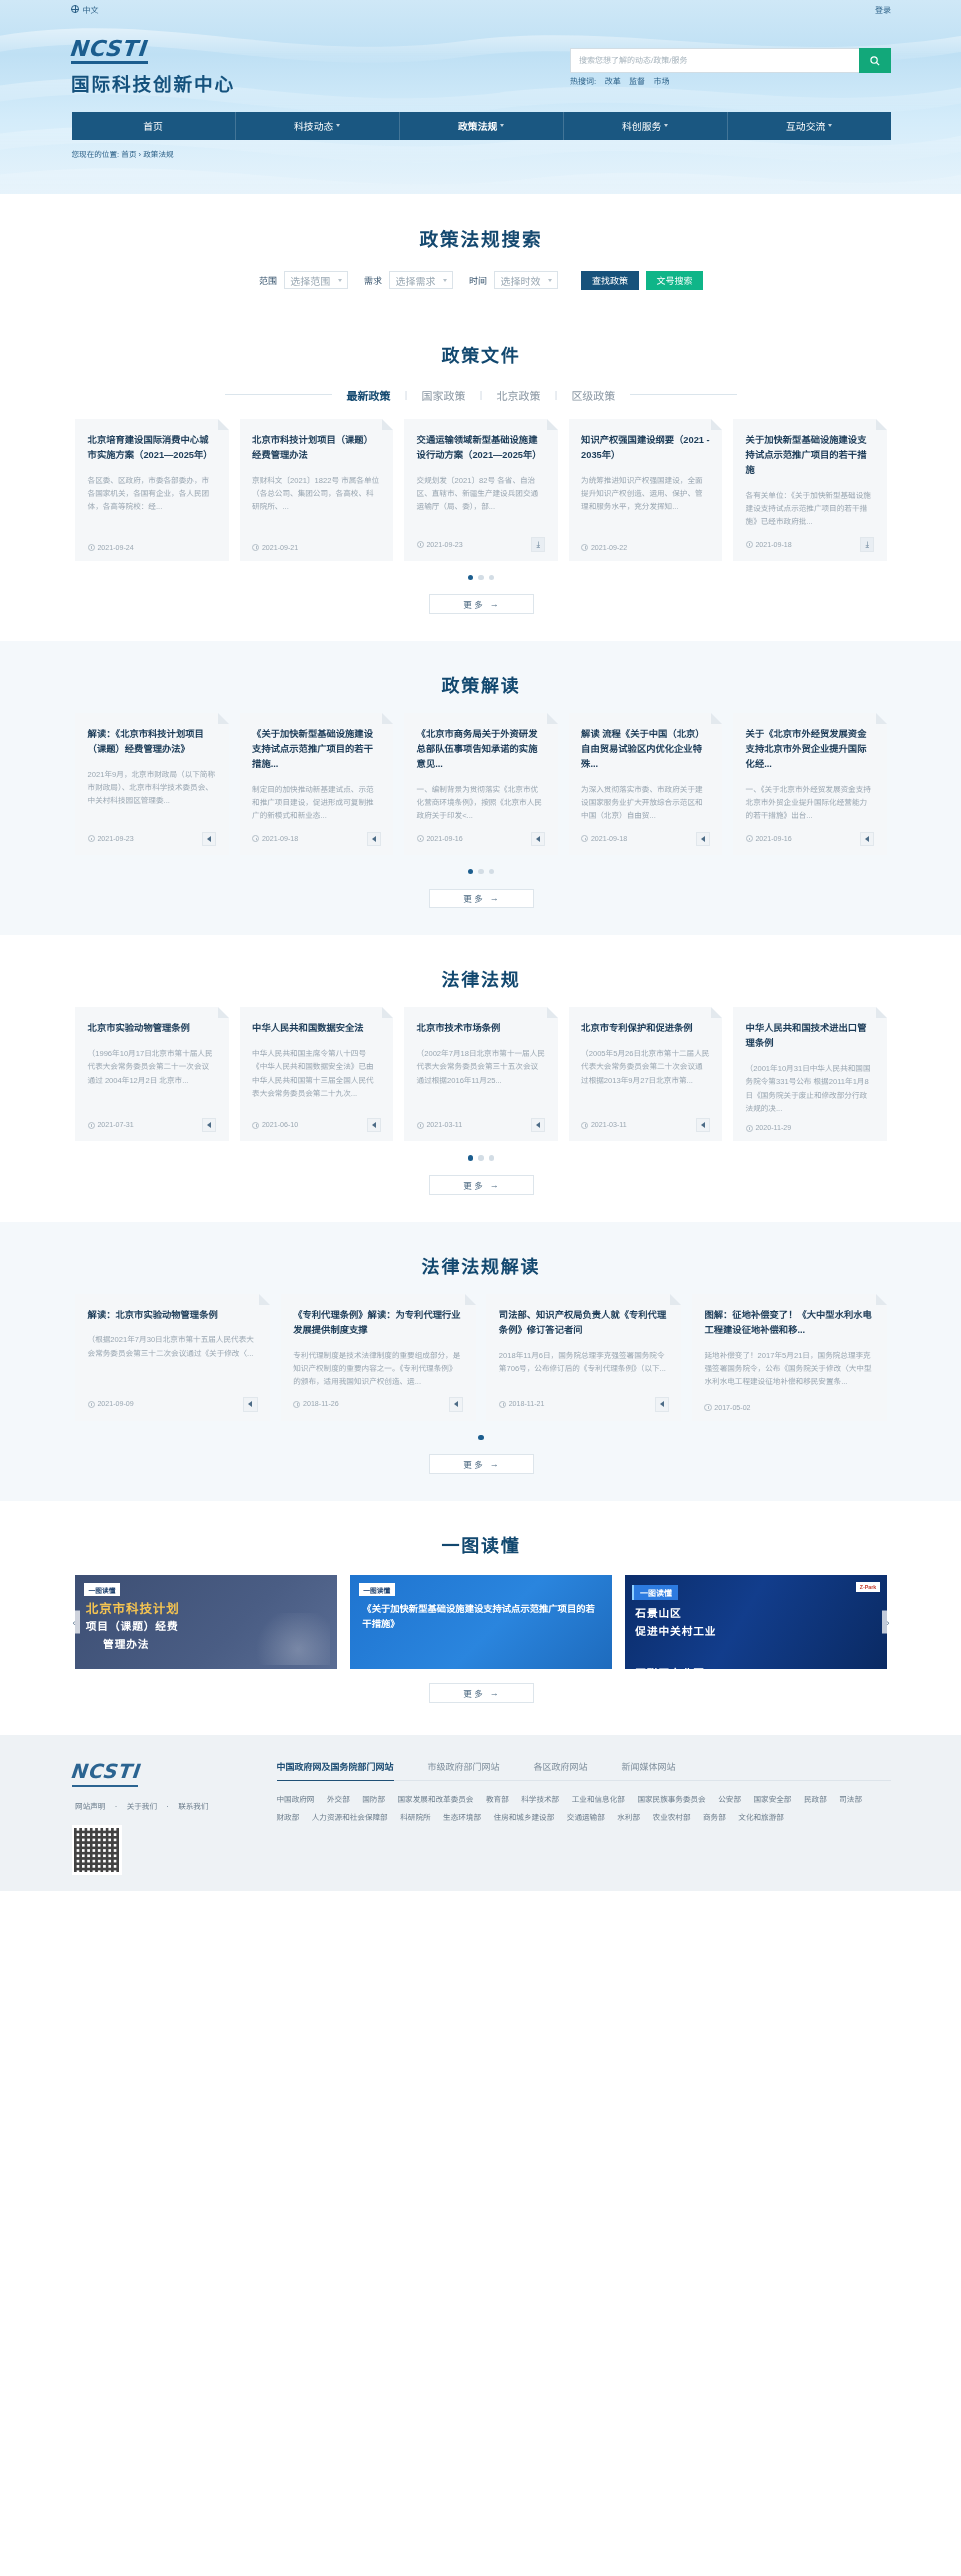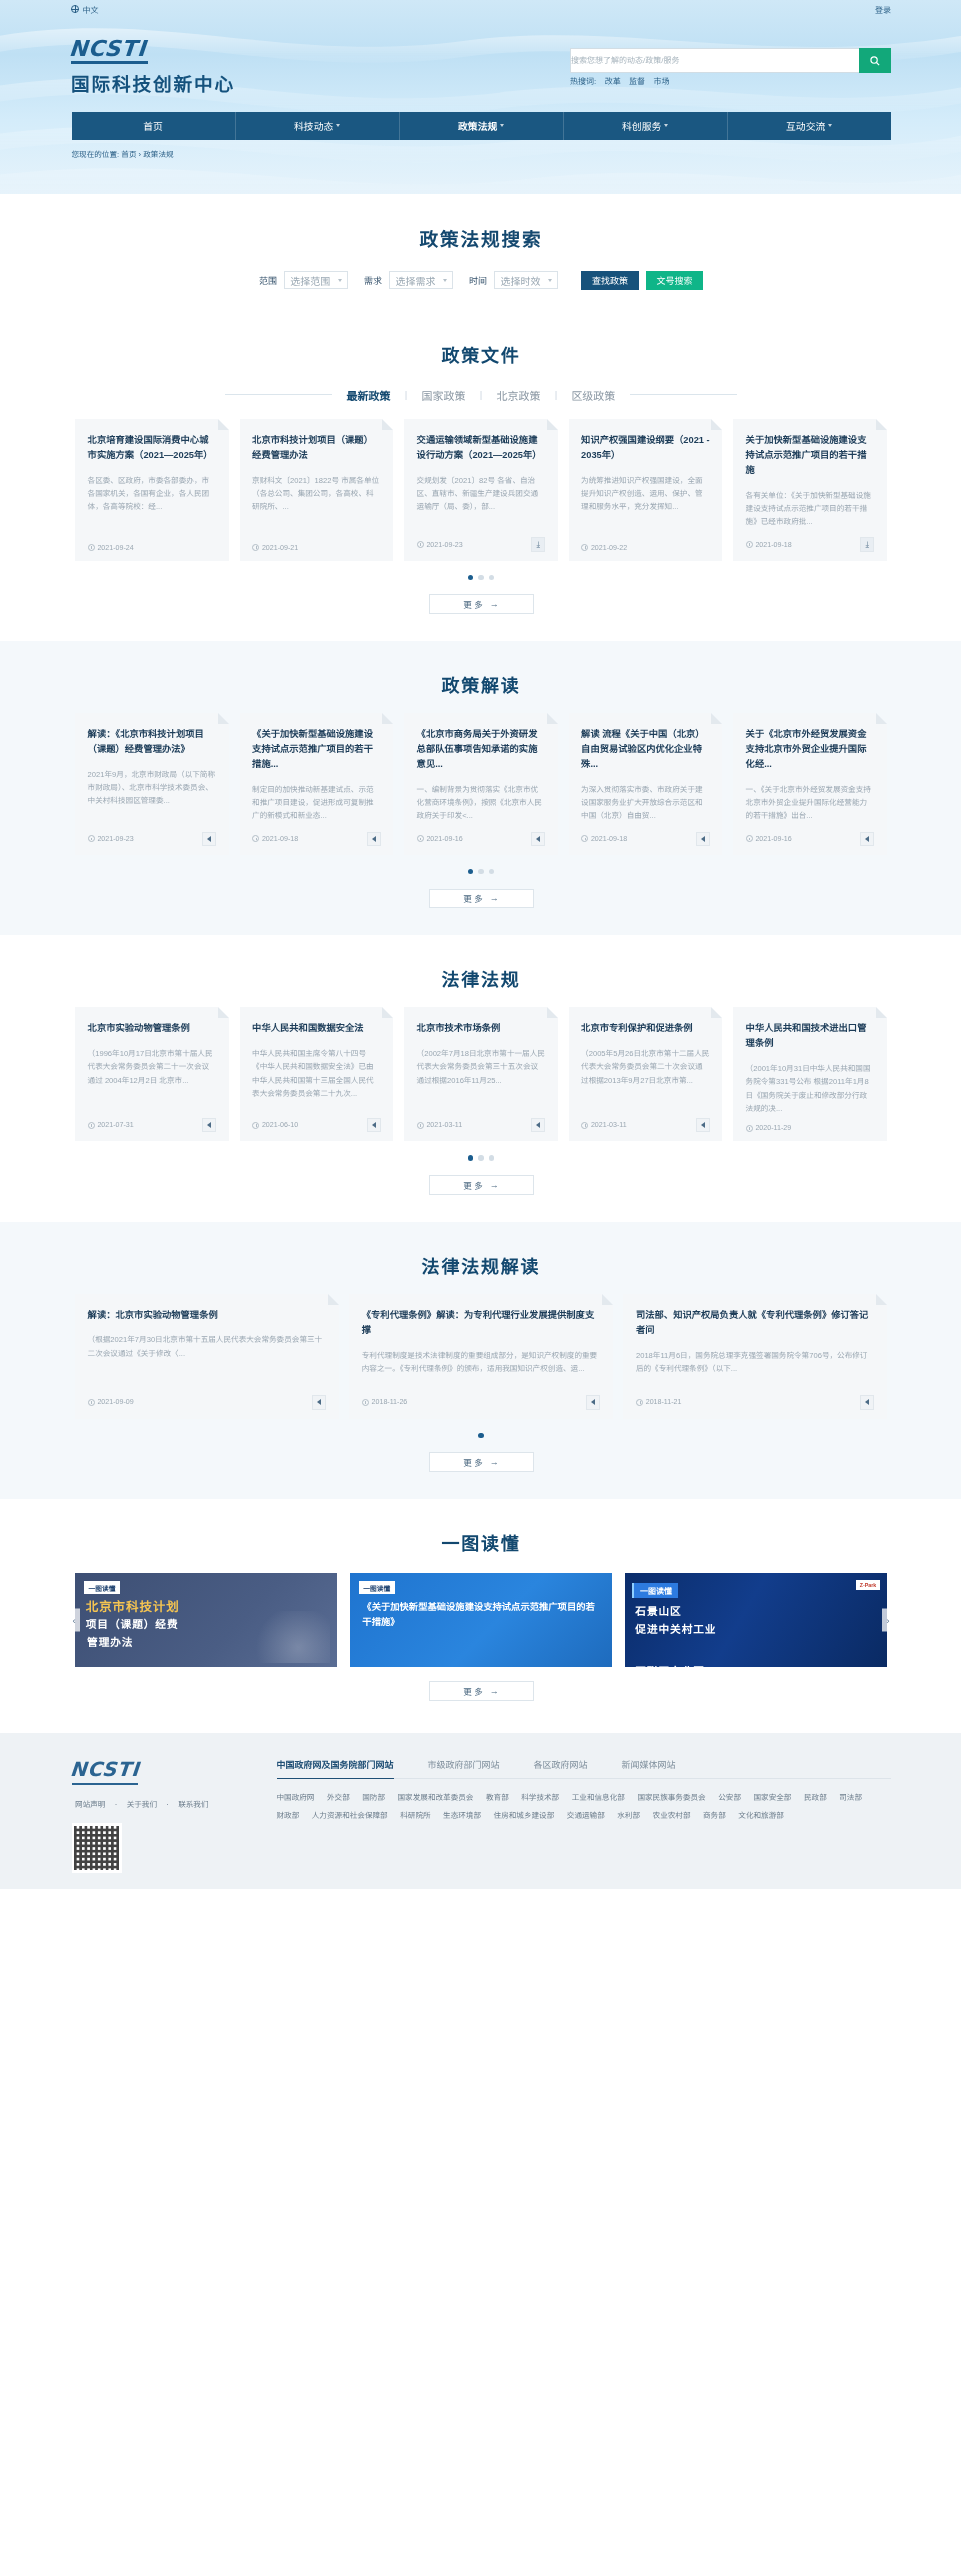--- a/index.html
+++ b/index.html
@@ -44,21 +44,21 @@
     letter-spacing: 0.9px; color: #1b5d8e; line-height: 1;
     transform: skewX(-8deg);
   }
   .logo-mark-underline { width: 77px; height: 2.7px; background:#1b5d8e; margin: 1.8px 0 4.5px; }
   .brand-name { font-size: 18.7px; font-weight: 700; color: #15527d; letter-spacing: 1.8px; }
 
   .search-area { width: 321px; padding-top: 10.7px; }
   .search-box { display: flex; height: 25px; }
   .search-box input {
     flex: 1; border: 0.9px solid #d2dde4; border-right: none; background: #fff;
-    padding: 0 0; font-size: 8px; color: #333; outline: none;
+    padding: 0 8px; font-size: 8px; color: #333; outline: none;
     font-family: "Liberation Sans", sans-serif;
   }
   .search-box input::placeholder { color: #a7b4bd; }
   .search-btn {
     width: 32px; background: #12a87a; border: none; cursor: pointer;
     display:flex; align-items:center; justify-content:center;
   }
   .hot { margin-top: 2px; font-size: 8px; color: #2a5f86; }
   .hot span { margin-right: 6.2px; }
   .hot .kw { cursor: pointer; }
@@ -153,21 +153,21 @@
   
   .banners { display:flex; gap: 12.5px; margin-top: 18px; padding: 0 3.6px; }
   .banner { flex:1; height: 94px; position:relative; overflow:hidden; cursor:pointer; }
   .banner-tag {
     position:absolute; left:9px; top:8px; background:#fff; color:#1b3f6d;
     font-size: 6.7px; padding: 1.8px 4.5px; font-weight:700; z-index:2;
   }
   .b1 { background: linear-gradient(135deg,#3d4f74 0%,#4a5d84 60%,#5a6d94 100%); }
   .b1 .t1 { position:absolute; left:10.7px; top:23px; font-size:12.5px; font-weight:700; color:#f5c451; letter-spacing:0.9px; }
   .b1 .t2 { position:absolute; left:10.7px; top:43px; font-size:10.7px; font-weight:700; color:#fff; letter-spacing:0.9px; }
-  .b1 .t3 { position:absolute; left:12px; top:61px; font-size:10.7px; font-weight:700; color:#fff; letter-spacing:0.9px; }
+  .b1 .t3 { position:absolute; left:28px; top:61px; font-size:10.7px; font-weight:700; color:#fff; letter-spacing:0.9px; }
   .b1-fig { position:absolute; right:7.1px; bottom:3.6px; width:80px; height:52px;
             background: radial-gradient(circle at 60% 70%, rgba(255,255,255,.22), transparent 70%); }
   .b2 { background: linear-gradient(135deg,#1f74cf 0%,#2a85de 55%,#1e6bbd 100%); }
   .b2 .t1 { position:absolute; left:12.5px; top:27px; right:10.7px; font-size:9.3px; font-weight:700; color:#fff; line-height:1.6; }
   .b3 { background: linear-gradient(120deg,#0b2d6b 0%,#123d8c 45%,#0a2a63 100%); }
   .b3 .tagbar { position:absolute; left:7.1px; top:10.7px; background:#2d7be0; color:#fff;
                 font-size:8px; font-weight:700; padding:1.8px 6.2px; border-left:2.7px solid #8fd0ff; z-index:2; }
   .b3 .t1 { position:absolute; left:10.7px; top:30px; font-size:10.7px; font-weight:700; color:#fff; letter-spacing:0.9px; }
   .b3 .t2 { position:absolute; left:10.7px; top:48px; font-size:10.7px; font-weight:700; color:#fff; letter-spacing:0.9px; }
   .b3 .t3 { position:absolute; left:10.7px; top:66px; font-size:10.7px; font-weight:700; color:#fff; letter-spacing:0.9px;margin-top:24px; }
@@ -599,20 +599,30 @@
         <div class="card-foot">
           <span class="card-date">
             <span class="clock"></span>
             <span>2018-11-21</span>
           </span>
           <span class="mini-btn">
             <span class="tri"></span>
           </span>
         </div>
       </div>
+      <div class="card dk">
+        <div class="card-title">图解：征地补偿变了！《大中型水利水电工程建设征地补偿和移...</div>
+        <div class="card-desc">延地补偿变了！2017年5月21日，国务院总理李克强签署国务院令，公布《国务院关于修改〈大中型水利水电工程建设征地补偿和移民安置条...</div>
+        <div class="card-foot">
+          <span class="card-date">
+            <span class="clock"></span>
+            <span>2017-05-02</span>
+          </span>
+        </div>
+      </div>
     </div>
     <div class="dots">
       <span class="dot active"></span>
     </div>
     <div class="more-wrap">
       <button class="more-btn">
         <span>更 多</span>
         <span class="arr">→</span>
       </button>
     </div>

